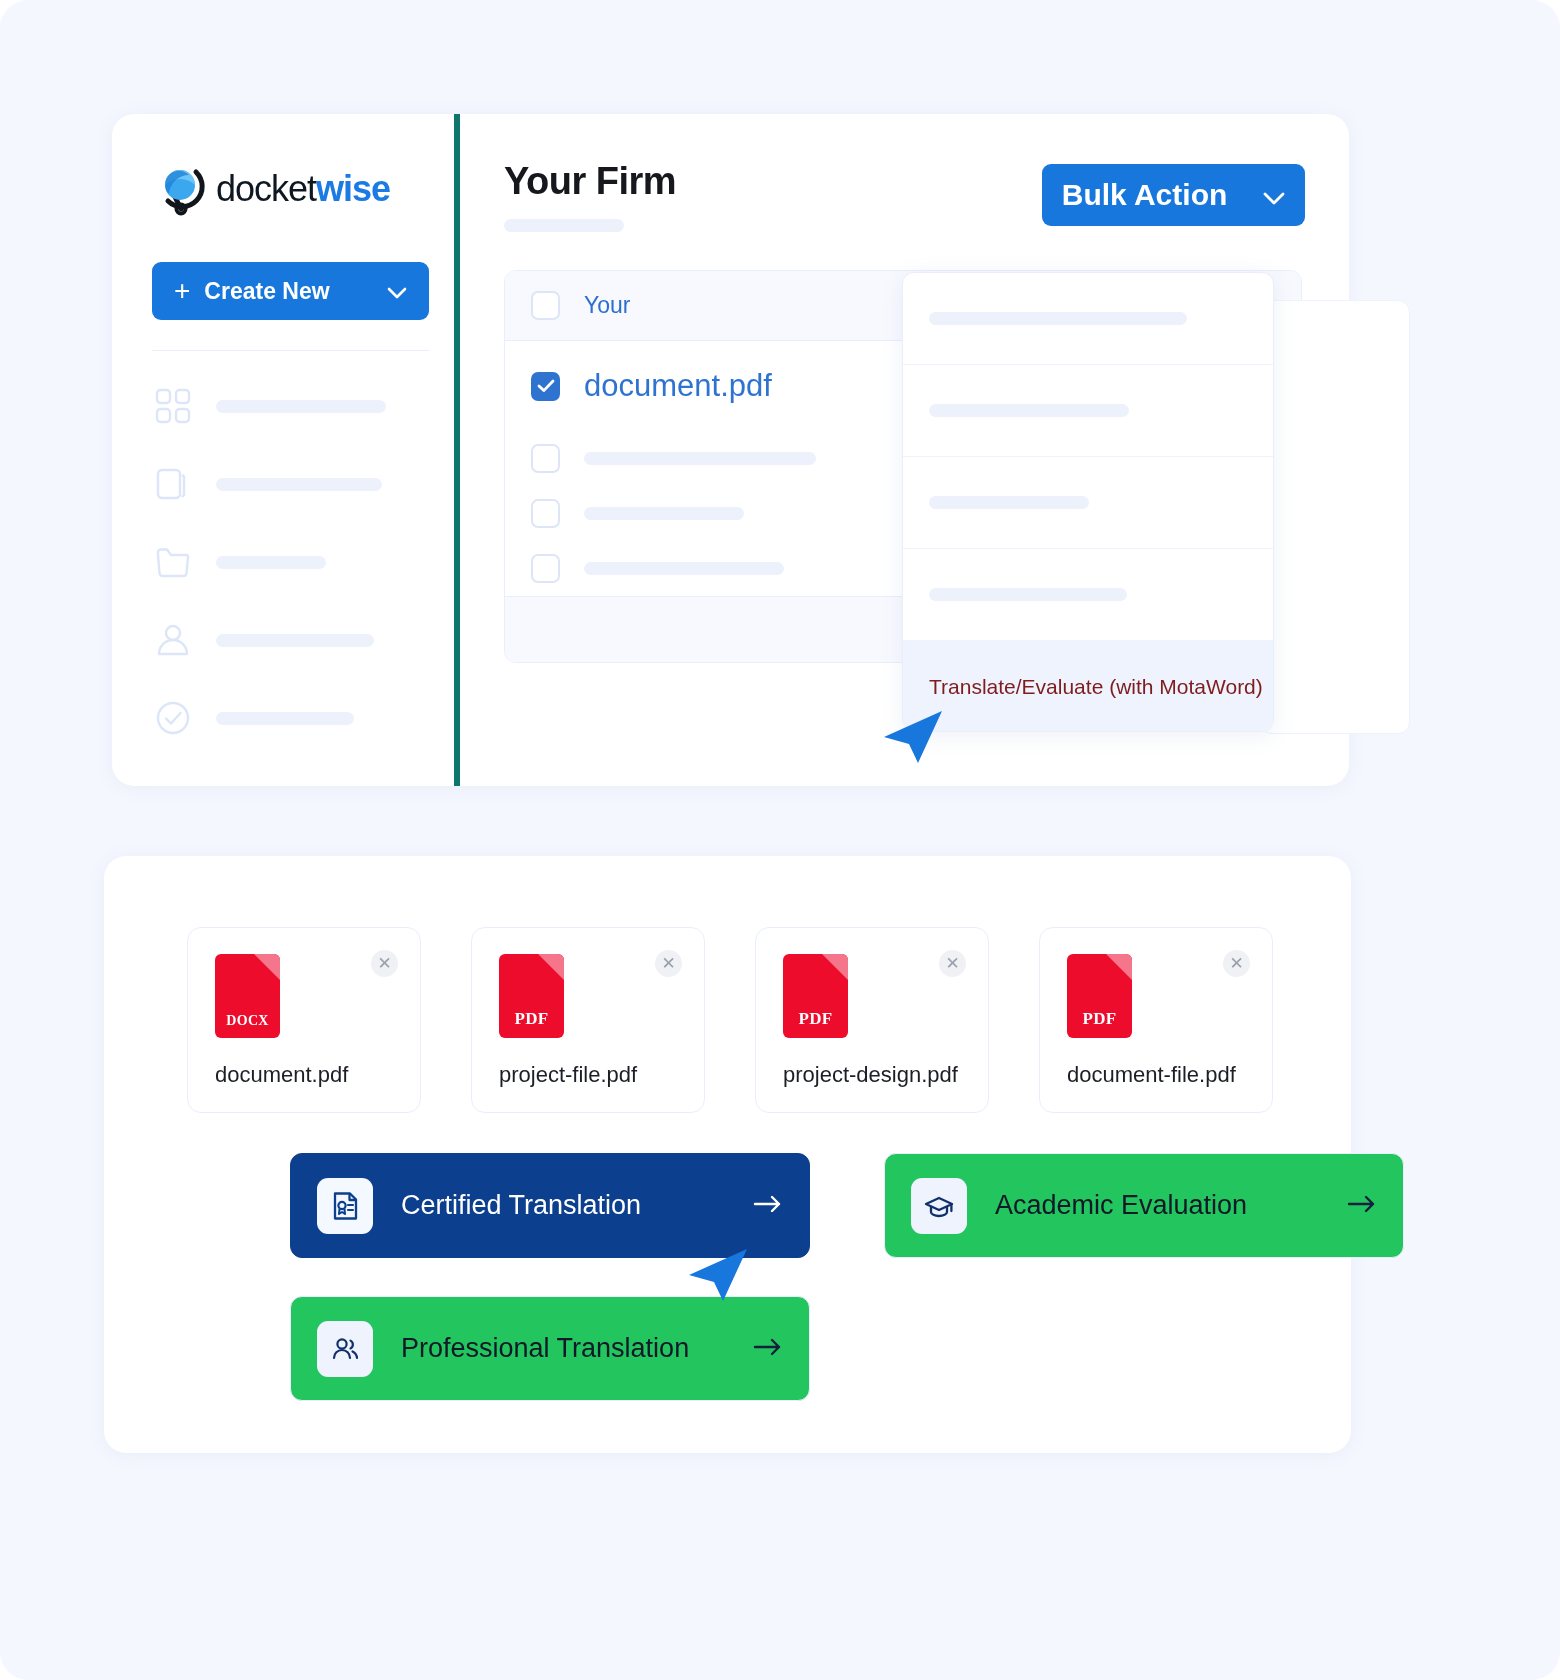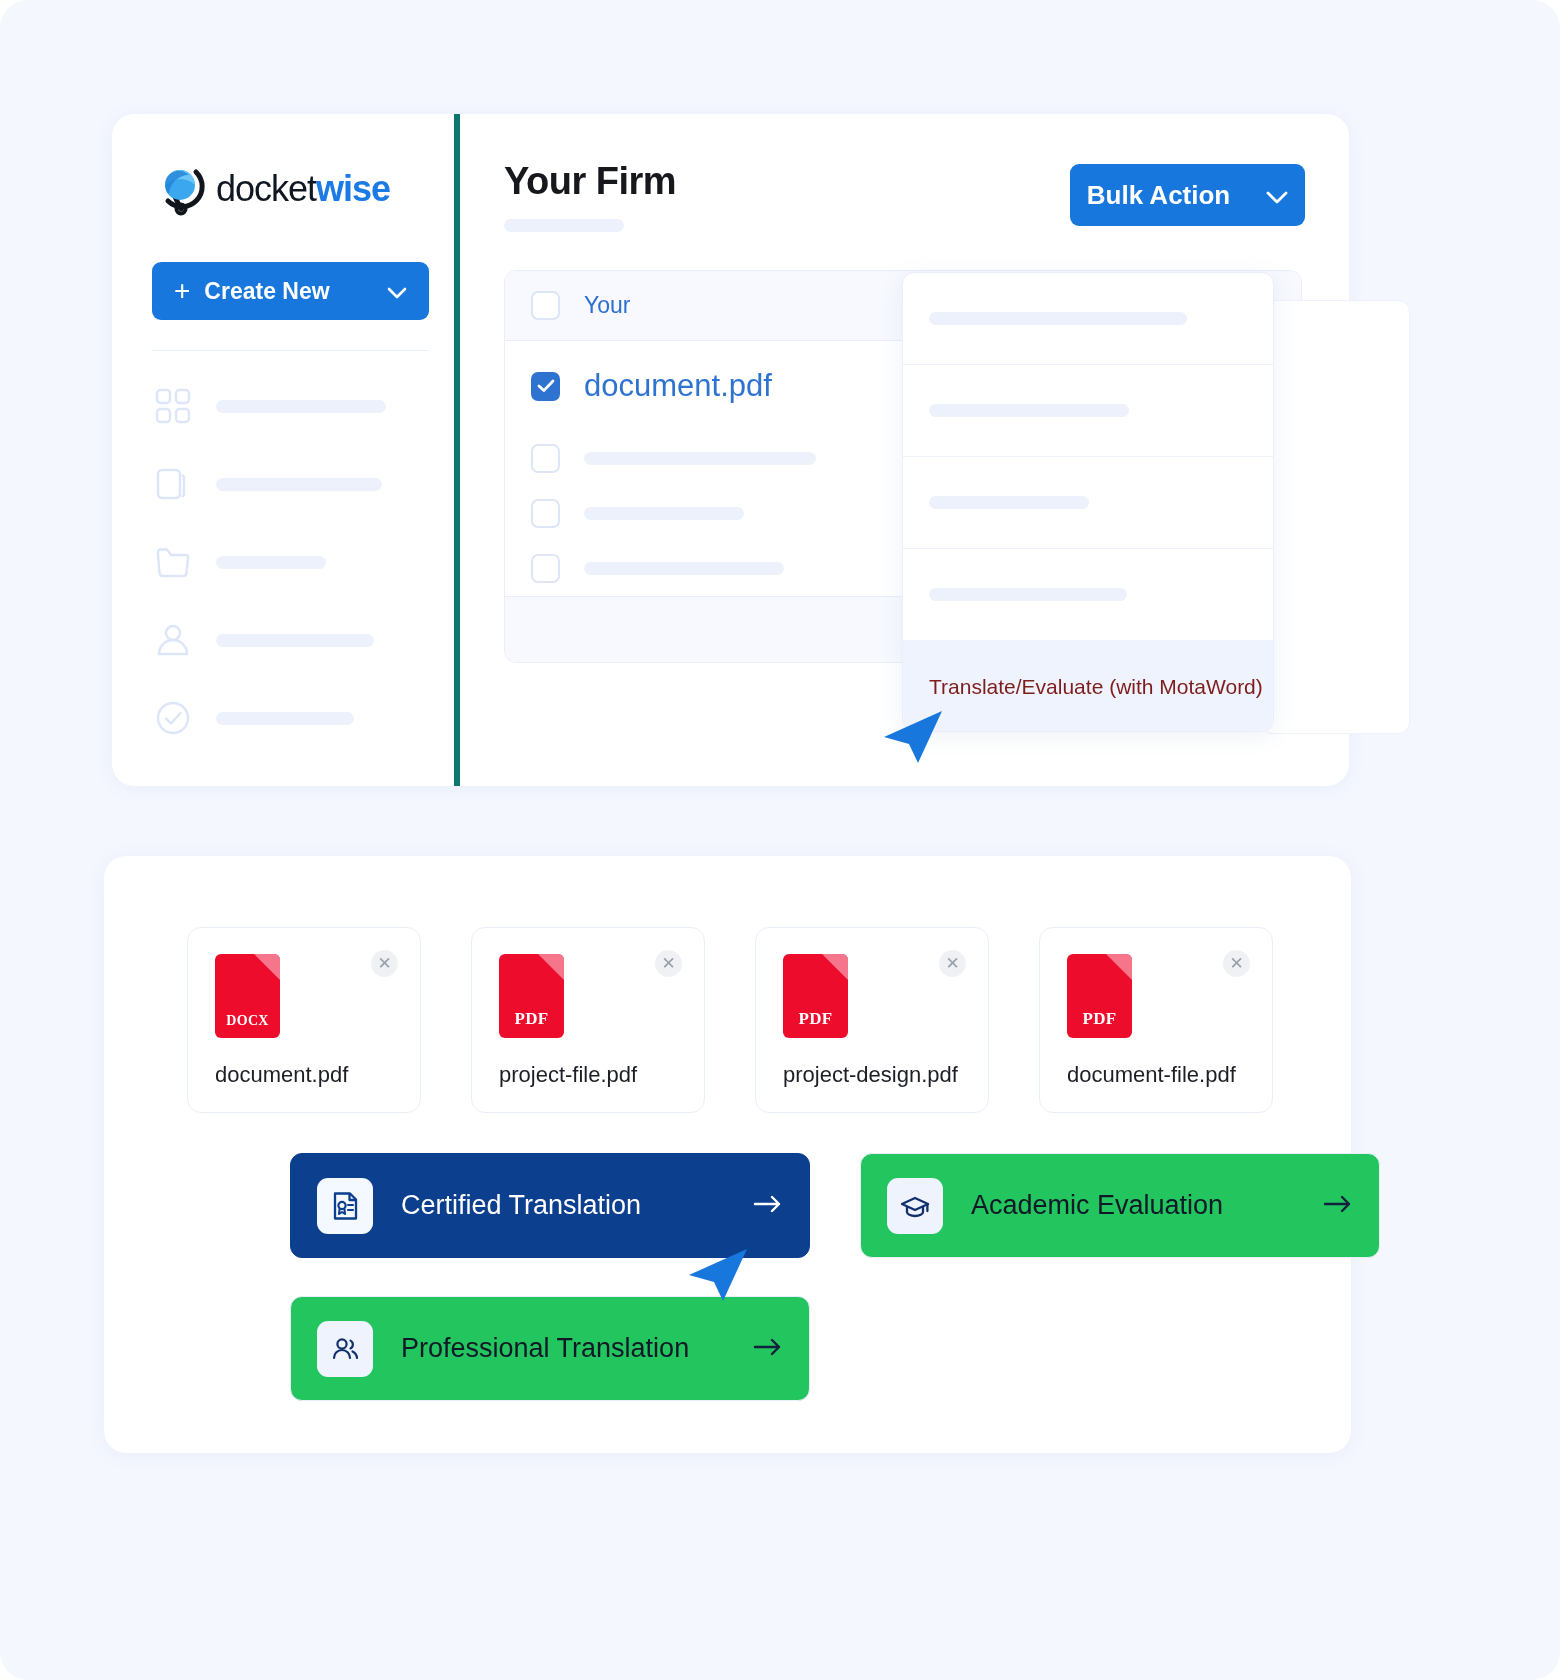--- a/index.html
+++ b/index.html
@@ -60,23 +60,23 @@
 
   .main {
     position: absolute; left: 348px; top: 0; right: 0; bottom: 0;
     padding: 46px 44px 0 44px;
   }
   .main-head { display: flex; align-items: flex-start; }
   .firm-title { font-size: 38px; font-weight: 700; color: #16181d; letter-spacing: -0.5px; }
   .firm-sub { margin-top: 16px; width: 120px; height: 13px; border-radius: 7px; background: #edf1fb; }
   .bulk-btn {
     margin-left: auto; margin-top: 4px;
-    width: 235px; height: 62px;
+    width: 263px; height: 62px;
     background: #1877dc; border-radius: 9px;
-    color: #fff; font-size: 26px; font-weight: 700;
+    color: #fff; font-size: 30px; font-weight: 700;
     display: flex; align-items: center; justify-content: center; gap: 36px;
     border: none; cursor: pointer;
   }
 
   .table {
     margin-top: 38px;
     border: 1px solid #e8eefb;
     border-radius: 12px;
     width: 798px;
     overflow: hidden;
@@ -164,21 +164,21 @@
     text-align: center; color: #fff;
     font-size: 17px; font-weight: 700; letter-spacing: 0.3px;
   }
   .ftype .lbl.small { font-size: 14px; }
   .fname {
     position: absolute; left: 27px; bottom: 24px;
     font-size: 22px; color: #1c1f26;
   }
 
   .actions { position: absolute; left: 186px; top: 297px; }
-  .action-row { display: flex; gap: 50px; }
+  .action-row { display: flex; gap: 74px; }
   .action-btn {
     width: 520px; height: 105px;
     border: 1px solid #e8eefb; border-radius: 12px;
     background: #22c55e;
     display: flex; align-items: center;
     padding: 0 26px; gap: 28px;
     cursor: pointer; position: relative;
   }
   .action-btn.active {
     background: #0d3f8f; border-color: #0d3f8f;

